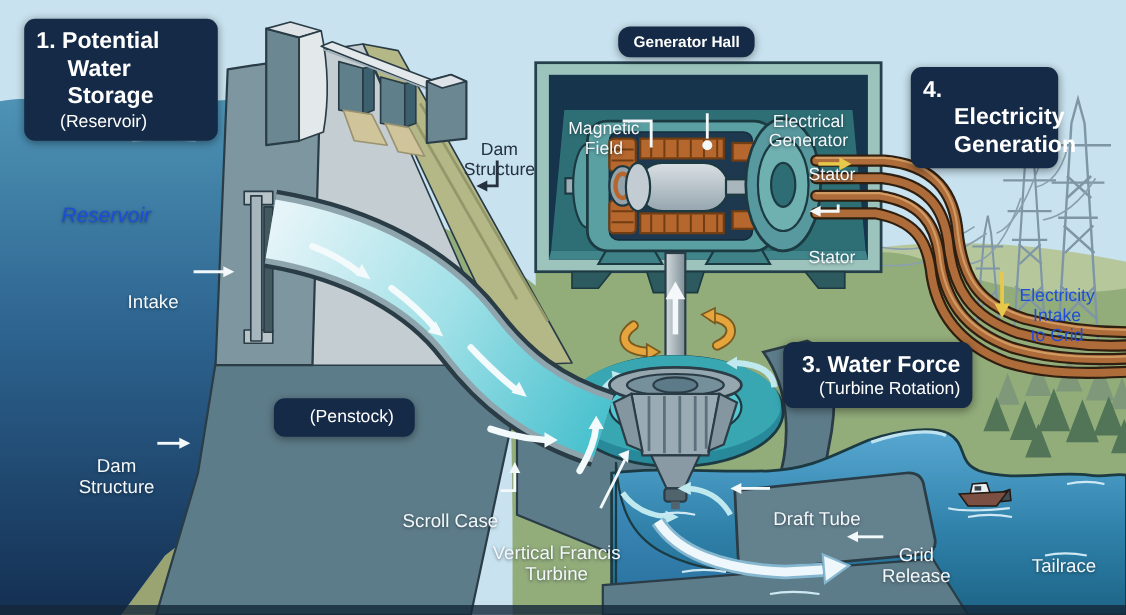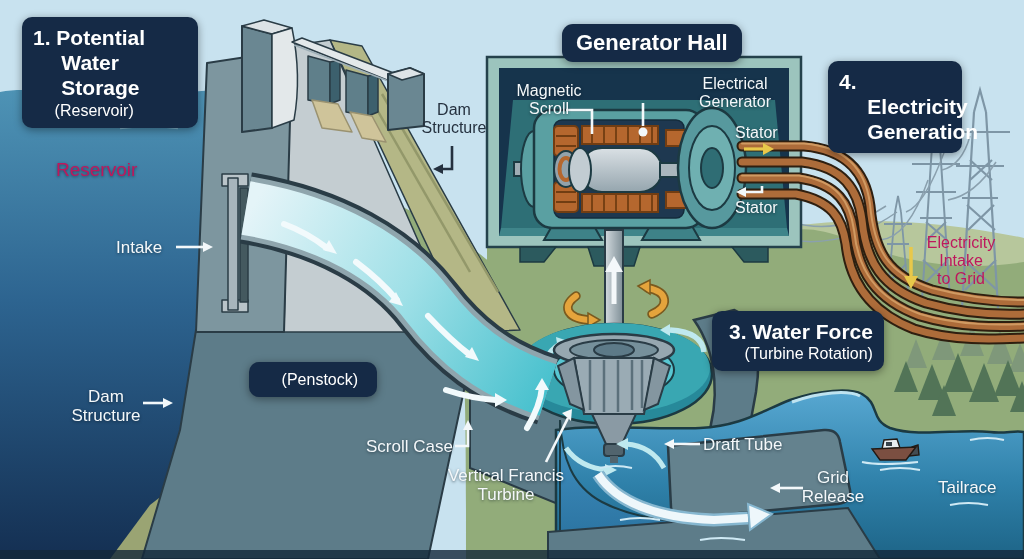--- a/index.html
+++ b/index.html
@@ -1,35 +1,35 @@
 <!DOCTYPE html>
 <html><head>
 <meta charset="utf-8">
 <style>
   html,body{margin:0;padding:0;background:#222;}
   .stage{position:relative;width:1024px;height:559px;overflow:hidden;
          font-family:"Liberation Sans",sans-serif;background:#c8e2ef;}
   .stage svg{position:absolute;left:0;top:0;}
   .labels{position:absolute;left:0;top:0;width:1024px;height:559px;}
   .lbl{position:absolute;color:#f4f8fa;font-size:17px;line-height:1.12;
-       text-shadow:0 1px 3px rgba(8,22,32,.55);white-space:nowrap;}
+       text-shadow:0 1px 3px rgba(8,22,32,.55);white-space:nowrap;margin-top:27px;}
   .lbl span{display:block;}
   .center{text-align:center;}
   .fs16{font-size:16px;}
   .fs19{font-size:19px;}
   .dark{color:#25313f;text-shadow:none;}
-  .olive{color:#be185d;text-shadow:none;}
+  .olive{color:#1d4ed8;text-shadow:none;}
   .navy-box{position:absolute;background:#152a46;color:#fff;border-radius:10px;
             padding:8px 11px;box-shadow:0 2px 8px rgba(0,0,0,.4);white-space:normal;}
   .navy-box .t{font-weight:bold;font-size:21px;display:block;line-height:1.2;
                text-indent:-1.35em;padding-left:1.35em;}
   .navy-box .s{display:block;font-size:16px;line-height:1.2;padding-left:1.35em;}
   .nowrap .t,.nowrap .s{white-space:nowrap;text-align:right;}
   .pill{position:absolute;background:#152a46;color:#fff;border-radius:11px;
-        padding:6px 14px;font-weight:bold;font-size:22px;
+        padding:6px 14px;font-weight:bold;font-size:14px;
         box-shadow:0 2px 8px rgba(0,0,0,.4);white-space:nowrap;}
 </style>
 </head>
 <body>
 
 <div class="stage">
 <svg width="1024" height="559" viewBox="0 0 1024 559">
   <defs>
     <linearGradient id="gw" x1="0" y1="90" x2="0" y2="559" gradientUnits="userSpaceOnUse">
       <stop offset="0" stop-color="#4e93b5"></stop>
@@ -348,21 +348,21 @@
   </div>
   <div class="navy-box nowrap" style="left:712px;top:311px;">
     <span class="t">3. Water Force</span>
     <span class="s">(Turbine Rotation)</span>
   </div>
   <div class="navy-box" style="left:828px;top:61px;width:112px;">
     <span class="t">4. Electricity Generation</span>
   </div>
   <div class="pill" style="left:562px;top:24px;">Generator Hall</div>
 
-  <div class="lbl fs19" style="left:56px;top:159px;color:#be185d;">Reservoir</div>
+  <div class="lbl fs19" style="left:56px;top:159px;color:#1d4ed8;font-style:italic;">Reservoir</div>
   <div class="lbl" style="left:116px;top:238px;">Intake</div>
   <div class="lbl fs16 dark center" style="left:410px;top:101px;width:88px;">
     <span>Dam</span>
     <span>Structure</span>
   </div>
   <div class="lbl center" style="left:70px;top:387px;width:72px;">
     <span>Dam</span>
     <span>Structure</span>
   </div>
   <div class="lbl" style="left:366px;top:437px;">Scroll Case</div>
@@ -376,21 +376,21 @@
     <span>Release</span>
   </div>
   <div class="lbl" style="left:938px;top:478px;">Tailrace</div>
   <div class="lbl fs16 olive center" style="left:921px;top:234px;width:80px;">
     <span>Electricity</span>
     <span>Intake</span>
     <span>to Grid</span>
   </div>
   <div class="lbl fs16 center" style="left:509px;top:82px;width:80px;">
     <span>Magnetic</span>
-    <span>Scroll</span>
+    <span>Field</span>
   </div>
   <div class="lbl fs16 center" style="left:693px;top:75px;width:84px;">
     <span>Electrical</span>
     <span>Generator</span>
   </div>
   <div class="lbl fs16" style="left:735px;top:124px;">Stator</div>
   <div class="lbl fs16" style="left:735px;top:199px;">Stator</div>
 </div>
 </div>
 

